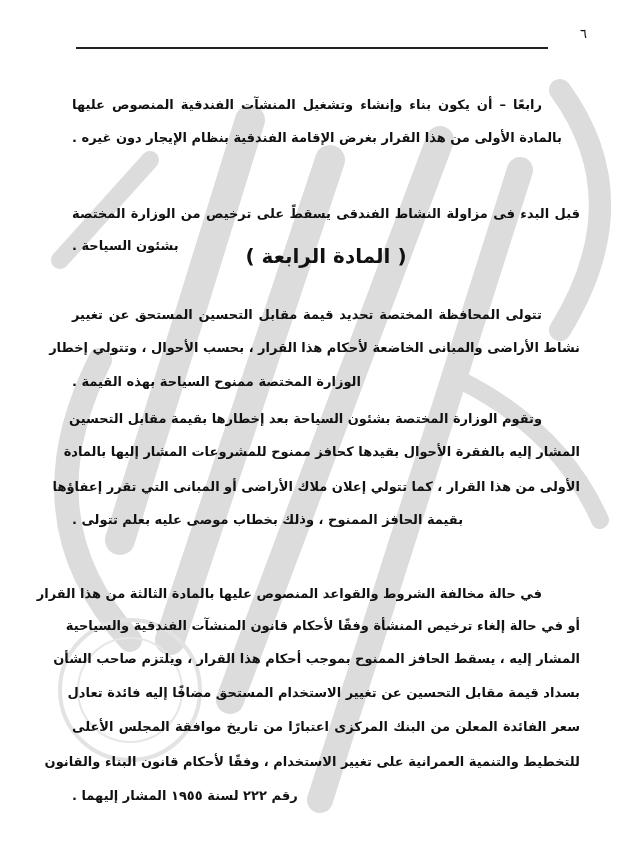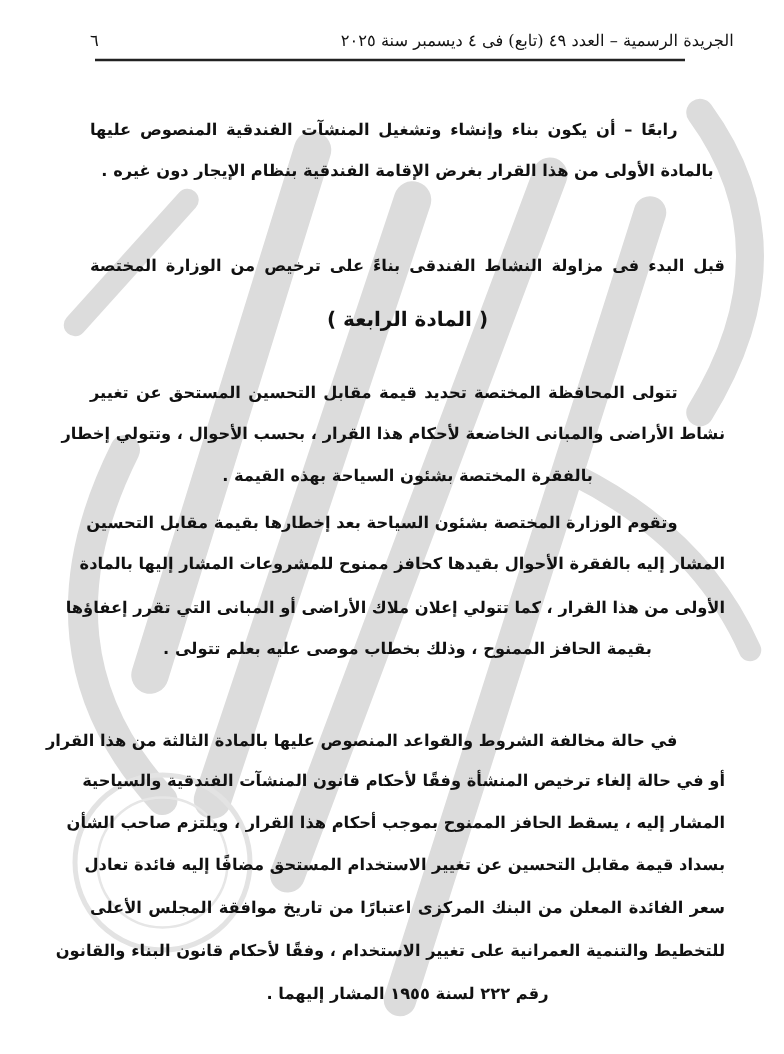--- a/index.html
+++ b/index.html
@@ -15,25 +15,25 @@
       position: absolute; top: 22px; left: 72px; width: 515px; height: 22px;
       display: flex; flex-direction: row; justify-content: space-between; align-items: center;
       font-size: 13px; font-family: "DejaVu Serif", serif;
     }
     .header-rule { position: absolute; top: 47px; left: 76px; width: 472px; height: 1.5px; background: #222; }
     .line {
       position: absolute; left: 72px; width: 508px; height: 22px;
       font-size: 13px; font-weight: bold; white-space: nowrap; line-height: 22px; margin-top: 23px;
     }
     .justify { text-align: justify; text-align-last: justify; }
-    .start { text-align: center; }
+    .start { text-align: left; }
     .indent { padding-right: 38px; box-sizing: border-box; }
     .heading {
       position: absolute; left: 72px; width: 508px; text-align: center;
-      font-size: 16px; font-weight: bold; line-height: 22px;
+      font-size: 20px; font-weight: bold; line-height: 22px;
     }
   </style>
 </head>
 <body>
 
 <svg class="watermark" viewBox="0 0 627 843">
   <g fill="none" stroke="#dcdcdc" stroke-linecap="round">
     <path d="M250 120 L120 540" stroke-width="30"></path>
     <path d="M330 160 L170 640" stroke-width="30"></path>
     <path d="M440 140 L230 700" stroke-width="28"></path>
@@ -42,34 +42,34 @@
     <path d="M560 90 Q640 200 560 330" stroke-width="22"></path>
     <path d="M150 160 L60 260" stroke-width="18"></path>
     <path d="M460 380 Q560 430 600 520" stroke-width="18"></path>
   </g>
   <circle cx="130" cy="690" r="70" fill="none" stroke="#e3e3e3" stroke-width="4"></circle>
   <circle cx="130" cy="690" r="52" fill="none" stroke="#e6e6e6" stroke-width="2"></circle>
 </svg>
 
 <div class="page">
   <div class="header">
-    <span>الجريدة الرسمية – العدد ٤٩ (تابع) فى ٤ ديسمبر سنة ٢٠٢٥</span>
     <span>٦</span>
   </div>
   <div class="header-rule"></div>
 
   <div class="line justify indent" style="top:71px">رابعًا – أن يكون بناء وإنشاء وتشغيل المنشآت الفندقية المنصوص عليها</div>
   <div class="line start" style="top:104px">بالمادة الأولى من هذا القرار بغرض الإقامة الفندقية بنظام الإيجار دون غيره .</div>
-  <div class="line justify" style="top:180px">قبل البدء فى مزاولة النشاط الفندقى بناءً على ترخيص من الوزارة المختصة</div>
+  <div class="line justify" style="top:180px">قبل البدء فى مزاولة النشاط الفندقى يسقطً على ترخيص من الوزارة المختصة</div>
+  <div class="line start" style="top:212px">بشئون السياحة .</div>
 
   <div class="heading" style="top:245px">( المادة الرابعة )</div>
 
   <div class="line justify indent" style="top:281px">تتولى المحافظة المختصة تحديد قيمة مقابل التحسين المستحق عن تغيير</div>
   <div class="line justify" style="top:314px">نشاط الأراضى والمبانى الخاضعة لأحكام هذا القرار ، بحسب الأحوال ، وتتولي إخطار</div>
-  <div class="line start" style="top:348px">بالفقرة المختصة بشئون السياحة بهذه القيمة .</div>
+  <div class="line start" style="top:348px">الوزارة المختصة ممنوح السياحة بهذه القيمة .</div>
   <div class="line justify indent" style="top:385px">وتقوم الوزارة المختصة بشئون السياحة بعد إخطارها بقيمة مقابل التحسين</div>
   <div class="line justify" style="top:418px">المشار إليه بالفقرة الأحوال بقيدها كحافز ممنوح للمشروعات المشار إليها بالمادة</div>
   <div class="line justify" style="top:453px">الأولى من هذا القرار ، كما تتولي إعلان ملاك الأراضى أو المبانى التي تقرر إعفاؤها</div>
   <div class="line start" style="top:486px">بقيمة الحافز الممنوح ، وذلك بخطاب موصى عليه بعلم تتولى .</div>
 
 
   <div class="line justify indent" style="top:560px">في حالة مخالفة الشروط والقواعد المنصوص عليها بالمادة الثالثة من هذا القرار</div>
   <div class="line justify" style="top:592px">أو في حالة إلغاء ترخيص المنشأة وفقًا لأحكام قانون المنشآت الفندقية والسياحية</div>
   <div class="line justify" style="top:625px">المشار إليه ، يسقط الحافز الممنوح بموجب أحكام هذا القرار ، ويلتزم صاحب الشأن</div>
   <div class="line justify" style="top:659px">بسداد قيمة مقابل التحسين عن تغيير الاستخدام المستحق مضافًا إليه فائدة تعادل</div>

